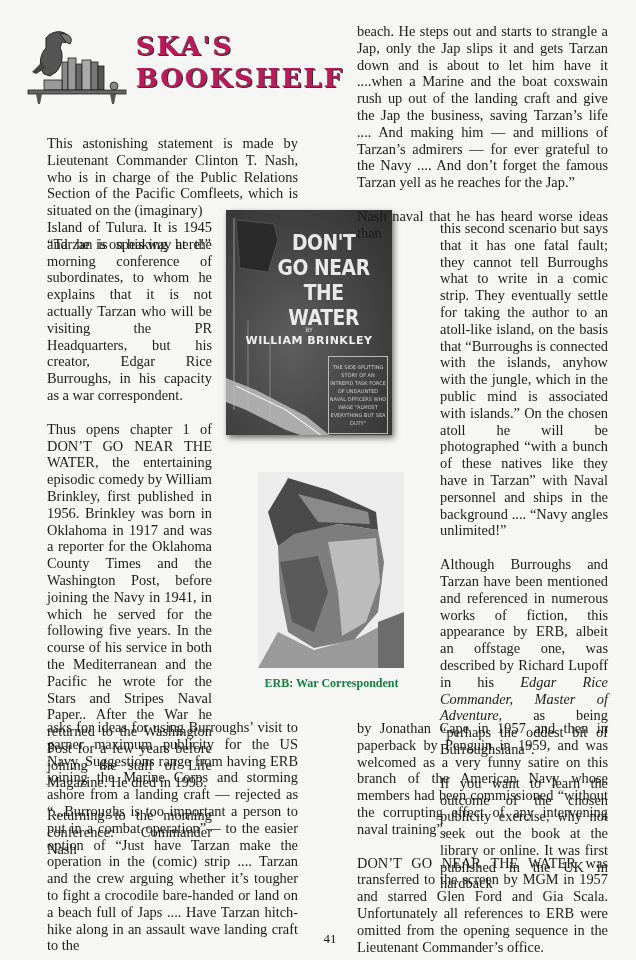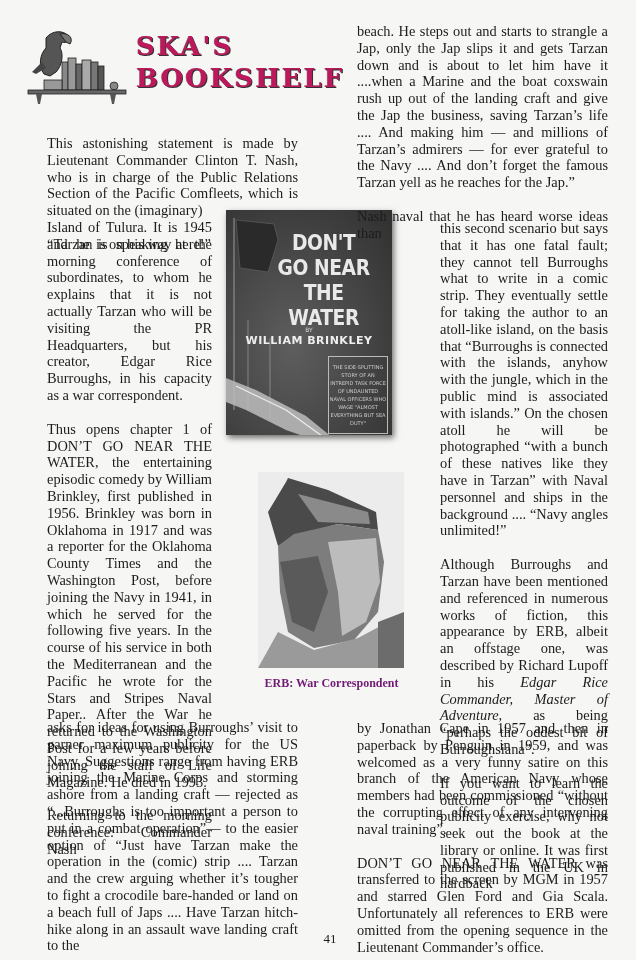--- a/index.html
+++ b/index.html
@@ -44,21 +44,21 @@
     position: absolute; left: 102px; top: 146px; width: 60px; height: 78px;
     border: 1px solid #bbb; color: #ccc; font-size: 5px; line-height: 8px;
     font-family: "DejaVu Sans", sans-serif; text-align: center; padding-top: 6px; box-sizing: border-box;
   }
   .photo {
     position: absolute; left: 258px; top: 472px; width: 146px; height: 196px;
     background: #ebebeb; overflow: hidden;
   }
   .caption {
     position: absolute; left: 244px; top: 676px; width: 175px; text-align: center;
-    font-weight: bold; font-size: 12px; color: #701a75;
+    font-weight: bold; font-size: 12px; color: #15803d;
   }
   .page-number {
     position: absolute; left: 318px; top: 931px; width: 24px; text-align: center;
     font-size: 13px;
   }
   .ital { font-style: italic; }
 </style>
 </head>
 <body>
 

